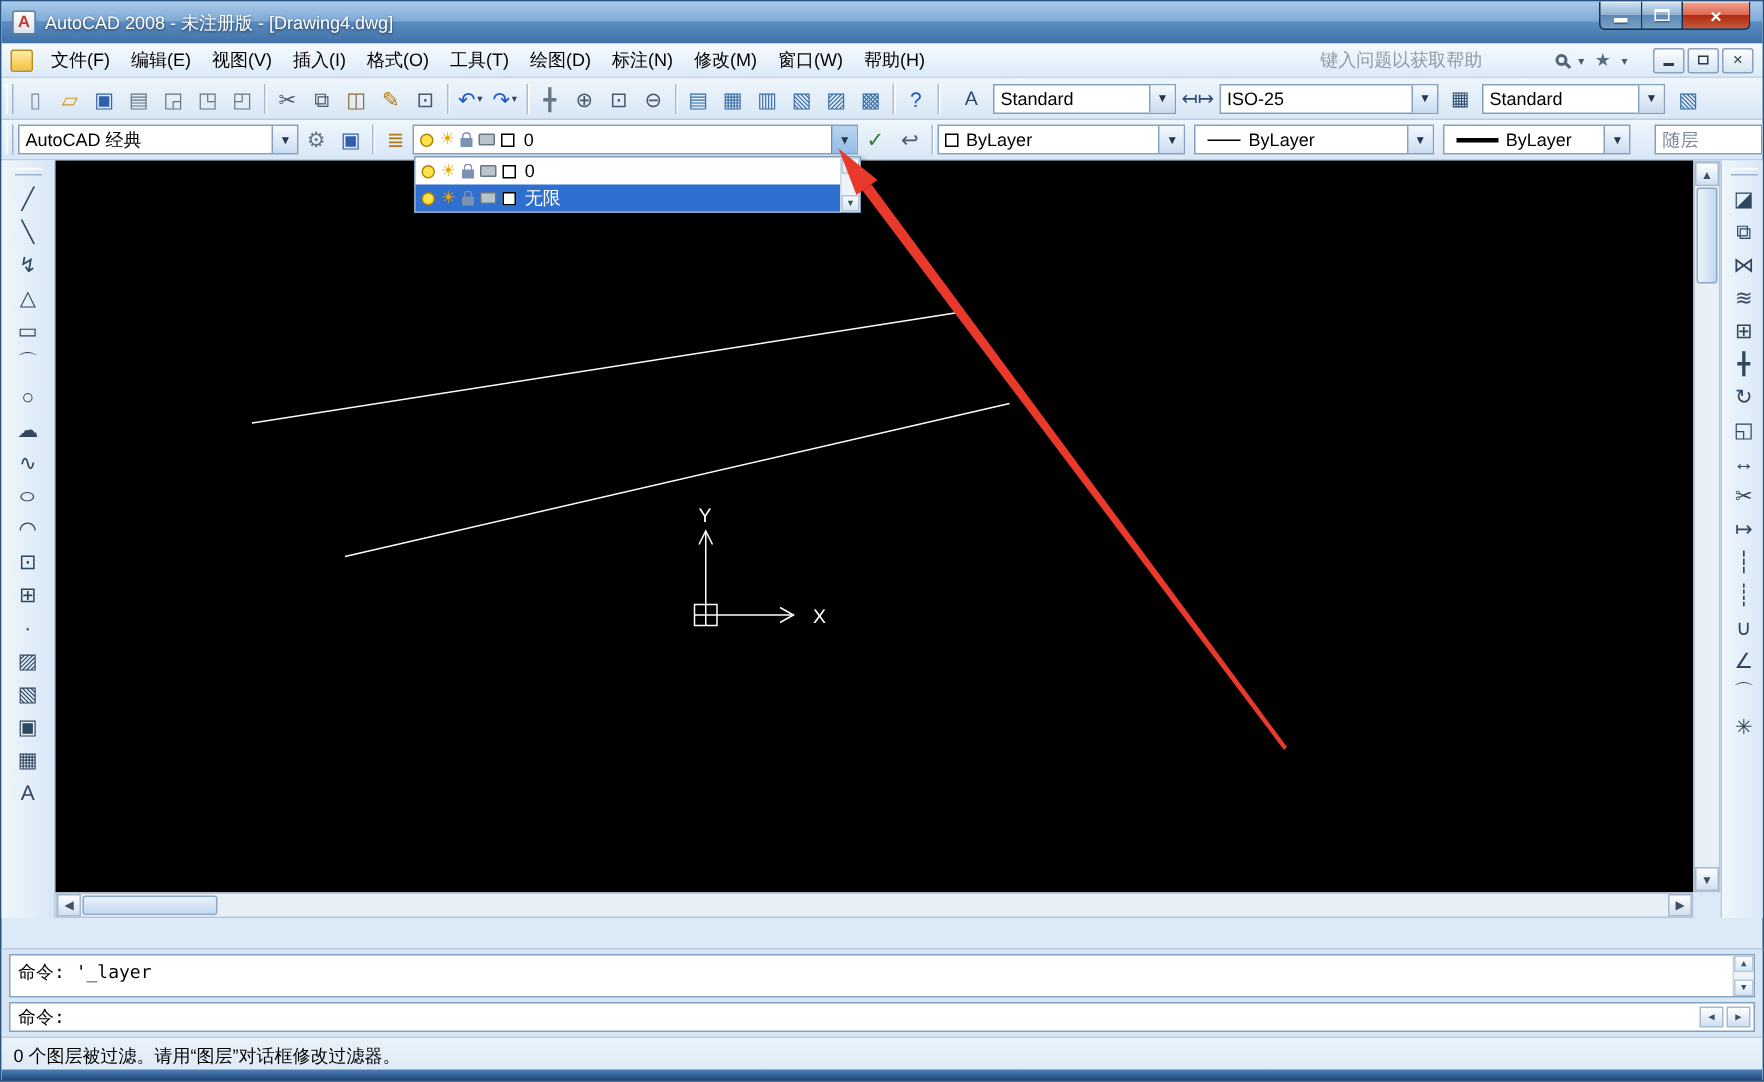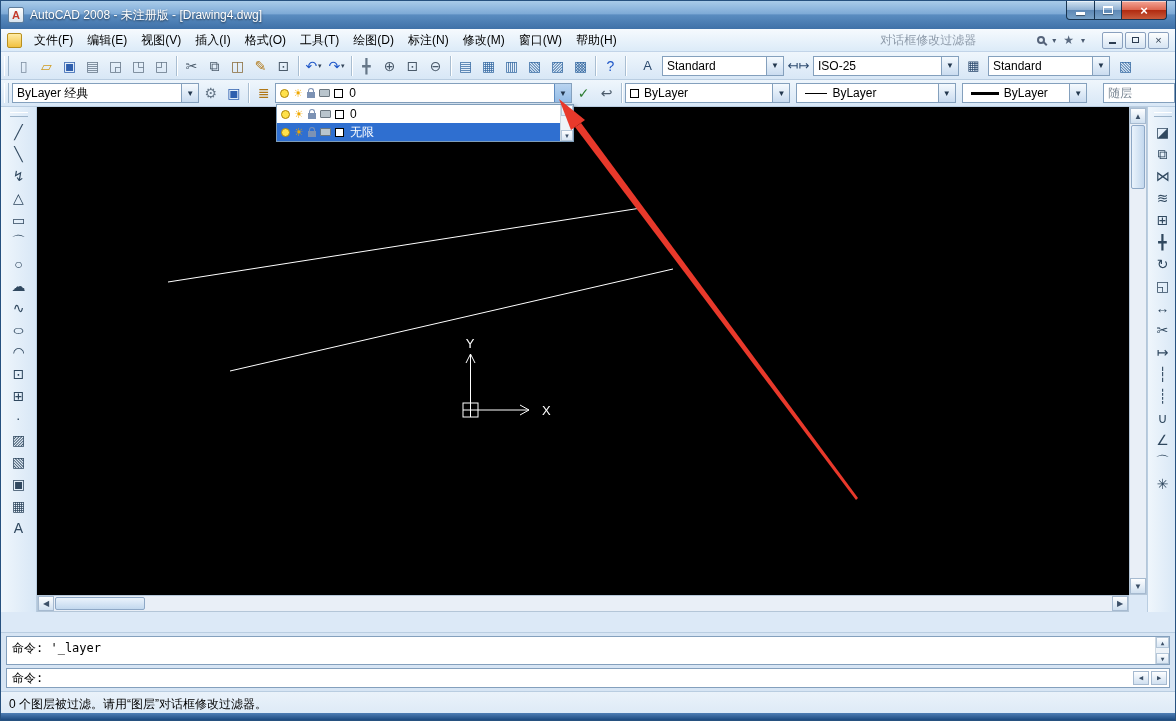--- a/index.html
+++ b/index.html
@@ -180,21 +180,21 @@
         <span class="menu-item">插入(I)</span>
         <span class="menu-item">格式(O)</span>
         <span class="menu-item">工具(T)</span>
         <span class="menu-item">绘图(D)</span>
         <span class="menu-item">标注(N)</span>
         <span class="menu-item">修改(M)</span>
         <span class="menu-item">窗口(W)</span>
         <span class="menu-item">帮助(H)</span>
       </div>
     <div class="infocenter">
-      <span class="help-search">对话框修改过滤器</span>
+      <span class="help-search">键入问题以获取帮助</span>
       <span class="mag"></span>
       <span class="ic-chev">▾</span>
       <span class="ic-star">★</span>
       <span class="ic-chev">▾</span>
       <div class="mdibtns">
         <div class="mdib">
             <span class="bar"></span>
           </div>
         <div class="mdib">
             <span class="box"></span>
@@ -309,21 +309,21 @@
       </div>
       <span class="tbtn">
           <span class="glyph" style="color:#3b6ea5">▧</span>
         </span>
     </div>
   </div>
 
   <div class="toolbar toolbar2">
     <span class="grip"></span>
     <div class="combo" style="width:188px">
-      <span class="ctext">ByLayer 经典</span>
+      <span class="ctext">AutoCAD 经典</span>
       <span class="dbtn">▼</span>
     </div>
     <span class="tbtn">
         <span class="glyph" style="color:#667788">⚙</span>
       </span>
     <span class="tbtn">
         <span class="glyph" style="color:#2f5fae">▣</span>
       </span>
     <span class="tsep"></span>
     <span class="tbtn">

